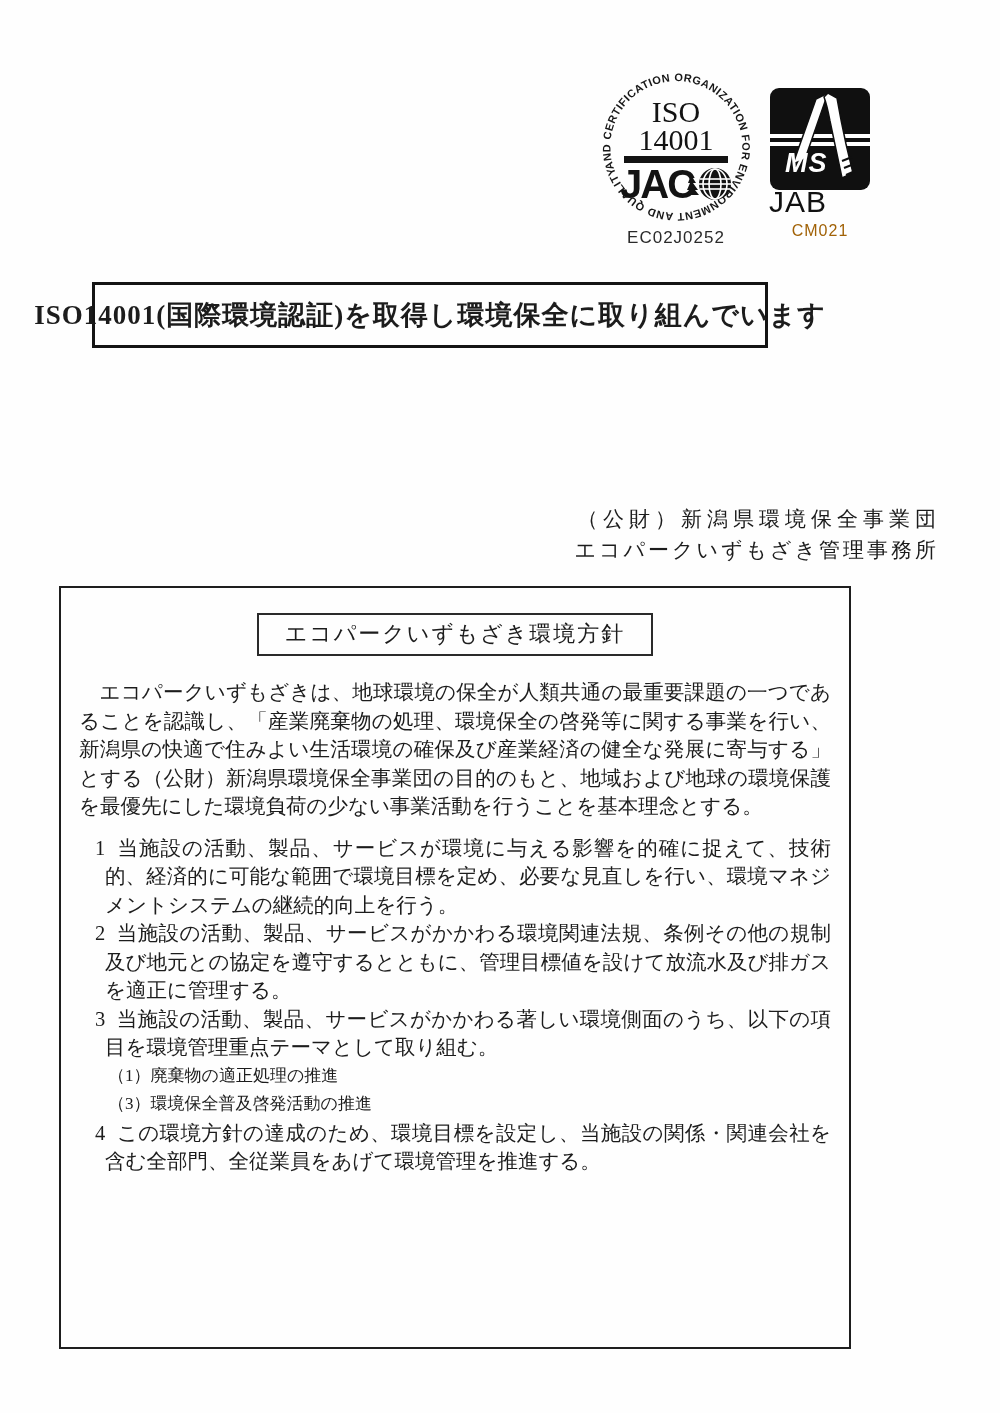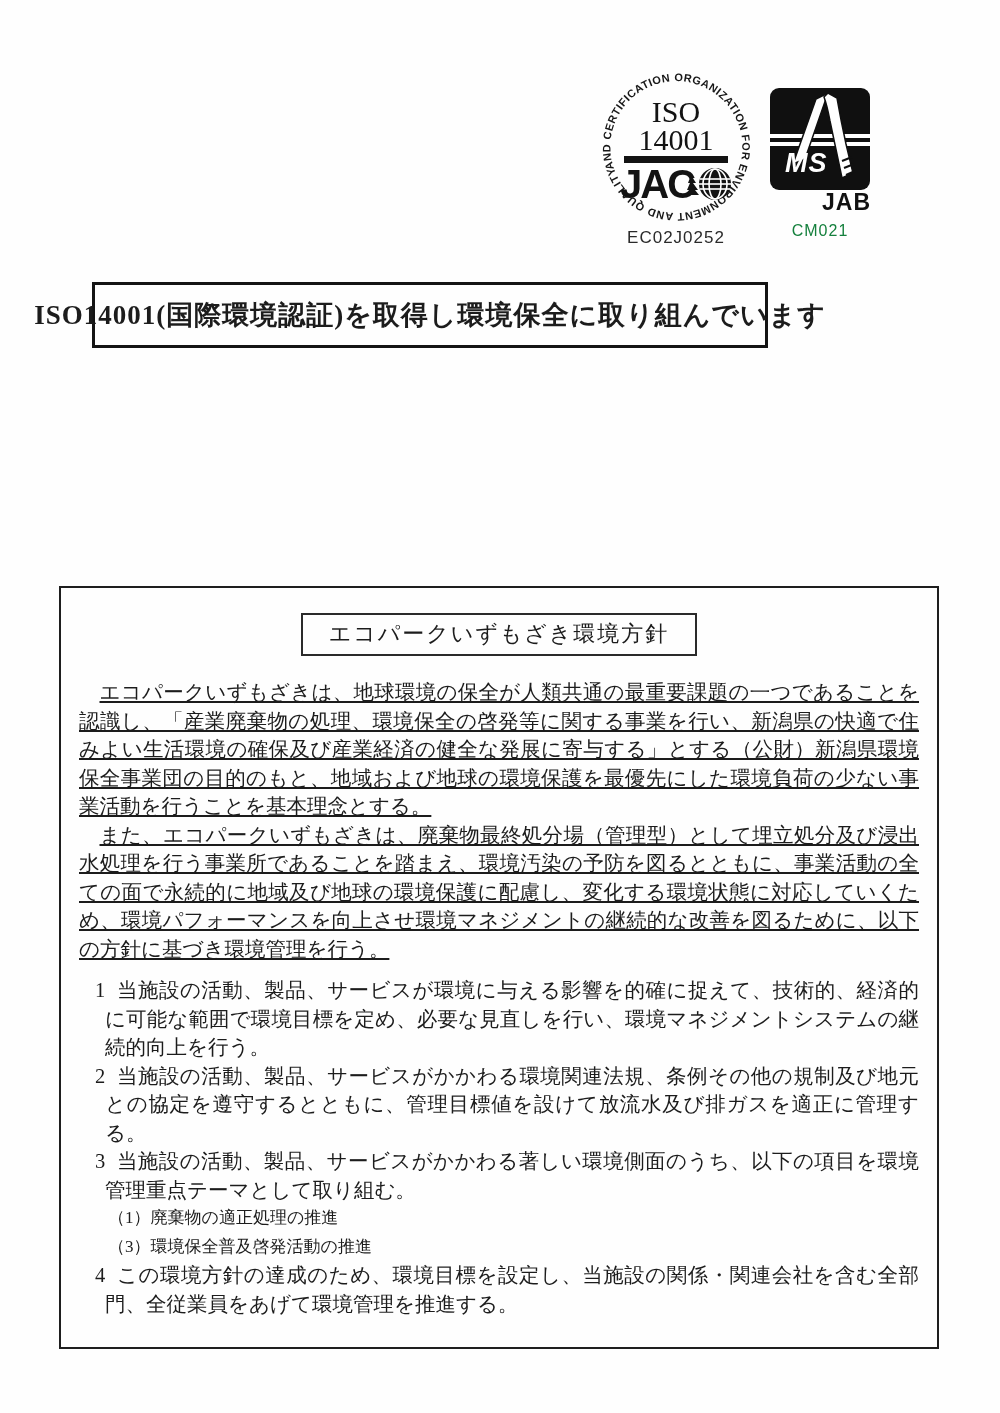--- a/index.html
+++ b/index.html
@@ -10,52 +10,52 @@
     background:#fefefe;
     font-family:"Liberation Serif","DejaVu Serif",serif;
     color:#1c1c1c;
     overflow:hidden;
   }
   
   .jaco{position:absolute;left:596px;top:62px;width:160px;height:168px;}
   .jaco-cert{position:absolute;left:586px;top:228px;width:180px;text-align:center;
     font-family:"Liberation Sans","DejaVu Sans",sans-serif;font-size:17px;font-weight:400;color:#2a2a2a;letter-spacing:1px;}
   .jab{position:absolute;left:769px;top:87px;width:102px;height:104px;}
-  .jab-name{position:absolute;left:769px;top:186px;width:102px;text-align:right;
-    font-family:"Liberation Sans","DejaVu Sans",sans-serif;font-size:23px;font-weight:700;color:#111;letter-spacing:1px;line-height:32px;}
+  .jab-name{position:absolute;left:769px;top:186px;width:102px;text-align:left;
+    font-family:"Liberation Sans","DejaVu Sans",sans-serif;font-size:30px;font-weight:400;color:#111;letter-spacing:1px;line-height:32px;}
   .jab-cert{position:absolute;left:769px;top:222px;width:102px;text-align:center;
-    font-family:"Liberation Sans","DejaVu Sans",sans-serif;font-size:16px;color:#15803d;letter-spacing:1px;}
+    font-family:"Liberation Sans","DejaVu Sans",sans-serif;font-size:16px;color:#a16207;letter-spacing:1px;}
   
   .banner{
     position:absolute;left:92px;top:282px;width:676px;height:66px;
     border:3px solid #141414;box-sizing:border-box;
     display:flex;align-items:center;justify-content:center;
     font-size:27px;font-weight:700;letter-spacing:1px;white-space:nowrap;
   }
   
   .intro{position:absolute;left:76px;top:398px;width:860px;font-size:21px;line-height:37px;}
   .signature{position:absolute;left:500px;top:504px;width:436px;text-align:right;font-size:21px;line-height:31px;}
   .sig-org{letter-spacing:5px;margin-right:-5px;}
   .sig-office{letter-spacing:3px;margin-right:-3px;}
   
   .policy-box{
-    position:absolute;left:59px;top:586px;width:880px;height:763px;
+    position:absolute;left:59px;top:586px;width:792px;height:763px;
     border:2px solid #1e1e1e;box-sizing:border-box;
     padding:25px 18px 0 18px;
   }
   .policy-title{
     display:table;margin:0 auto;
     border:2px solid #2a2a2a;
     padding:4px 26px 5px 26px;
     font-size:22px;letter-spacing:2px;white-space:nowrap;
   }
   .policy-para{
     margin-top:22px;
     font-size:20.5px;line-height:28.5px;
-    text-indent:1em;text-align:justify;text-decoration:underline;
+    text-indent:1em;text-align:justify;
   }
   .policy-para + .policy-para{margin-top:0;}
   .policy-list{margin-top:13px;margin-left:16px;}
   .policy-item{
     font-size:20.5px;line-height:28.5px;text-align:justify;
     padding-left:10px;text-indent:-10px;
   }
   .policy-item .num{display:inline;margin-right:0.55em;}
   .policy-subitem{
     font-size:17px;line-height:28.5px;
@@ -113,26 +113,29 @@
       </g>
       <text x="16" y="85" font-size="27" font-weight="900" font-style="italic" fill="#ffffff" letter-spacing="1">MS</text>
     </svg>
   </div>
   <div class="jab-name">JAB</div>
   <div class="jab-cert">CM021</div>
 
   <div class="banner">ISO14001(国際環境認証)を取得し環境保全に取り組んでいます</div>
 
 
+  <div class="signature">
+    <div class="sig-org">（公財）新潟県環境保全事業団</div>
+    <div class="sig-office">エコパークいずもざき管理事務所</div>
+  </div>
 
   <div class="policy-box">
     <div class="policy-title">エコパークいずもざき環境方針</div>
 
     <div class="policy-para">エコパークいずもざきは、地球環境の保全が人類共通の最重要課題の一つであることを認識し、「産業廃棄物の処理、環境保全の啓発等に関する事業を行い、新潟県の快適で住みよい生活環境の確保及び産業経済の健全な発展に寄与する」とする（公財）新潟県環境保全事業団の目的のもと、地域および地球の環境保護を最優先にした環境負荷の少ない事業活動を行うことを基本理念とする。</div>
-    <div class="policy-para">また、エコパークいずもざきは、廃棄物最終処分場（管理型）として埋立処分及び浸出水処理を行う事業所であることを踏まえ、環境汚染の予防を図るとともに、事業活動の全ての面で永続的に地域及び地球の環境保護に配慮し、変化する環境状態に対応していくため、環境パフォーマンスを向上させ環境マネジメントの継続的な改善を図るために、以下の方針に基づき環境管理を行う。</div>
 
     <div class="policy-list">
       <div class="policy-item">
         <span class="num">1</span><span>当施設の活動、製品、サービスが環境に与える影響を的確に捉えて、技術的、経済的に可能な範囲で環境目標を定め、必要な見直しを行い、環境マネジメントシステムの継続的向上を行う。</span>
       </div>
       <div class="policy-item">
         <span class="num">2</span><span>当施設の活動、製品、サービスがかかわる環境関連法規、条例その他の規制及び地元との協定を遵守するとともに、管理目標値を設けて放流水及び排ガスを適正に管理する。</span>
       </div>
       <div class="policy-item">
         <span class="num">3</span><span>当施設の活動、製品、サービスがかかわる著しい環境側面のうち、以下の項目を環境管理重点テーマとして取り組む。</span>

